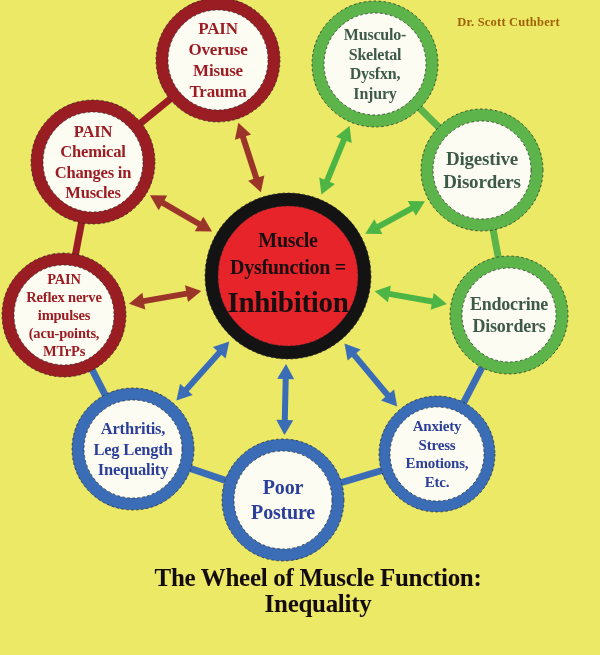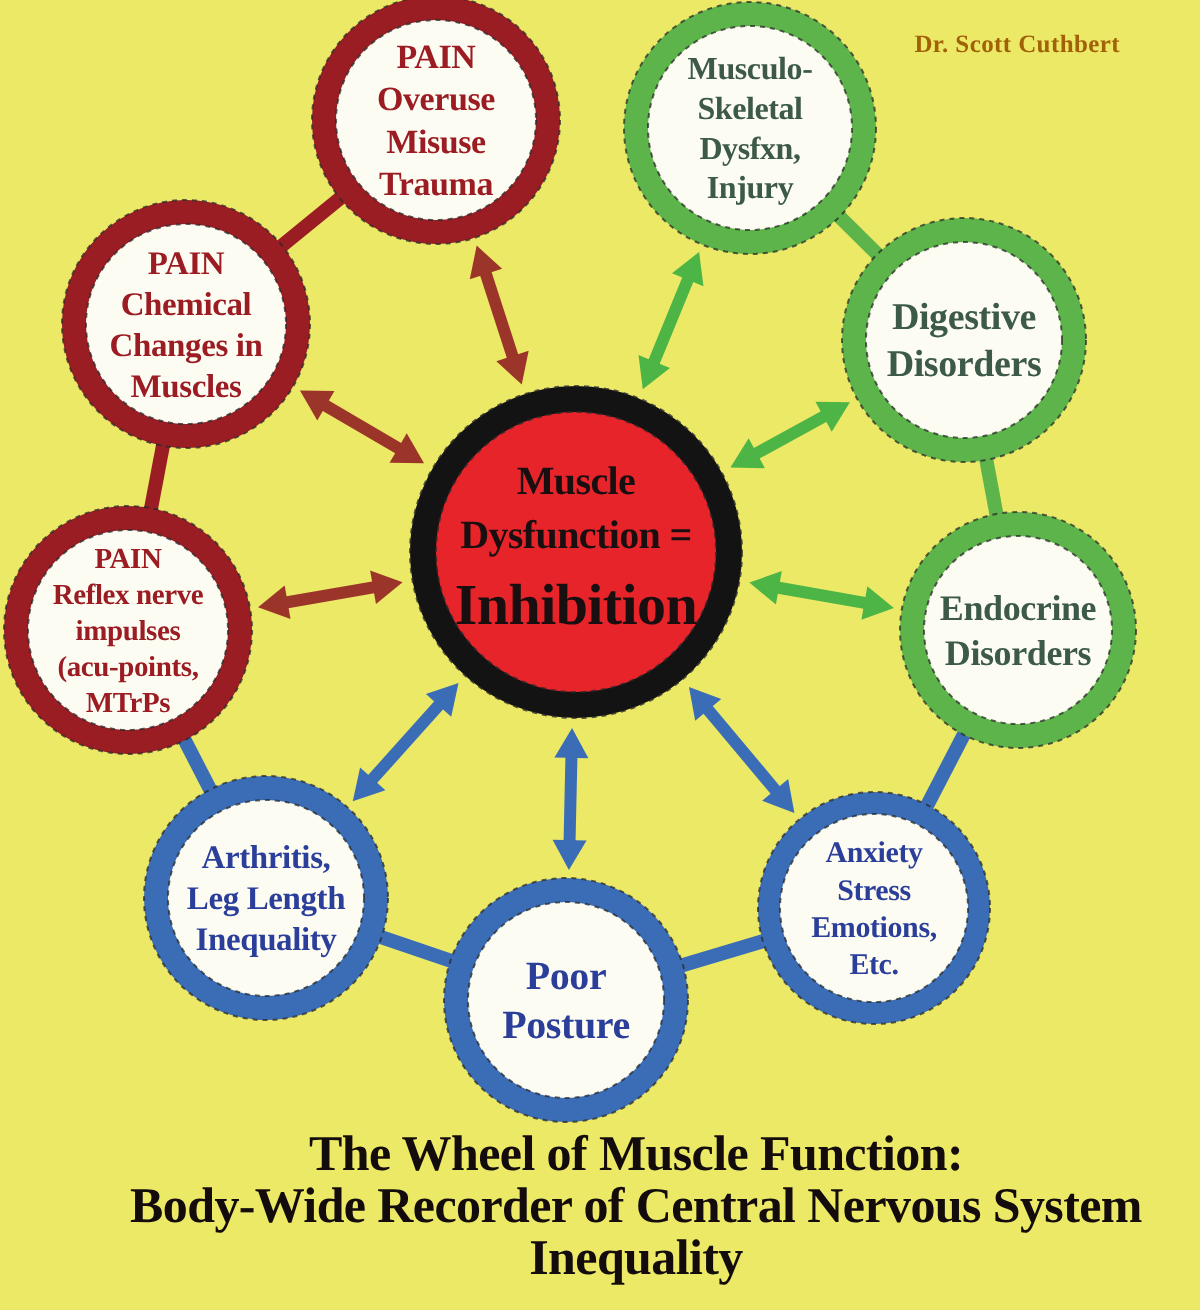--- a/index.html
+++ b/index.html
@@ -160,15 +160,14 @@
       <line x1="201.67032058809178" y1="225.53034126688442" x2="160.3371499412884" y2="201.36633381183015" stroke="#9c3529" stroke-width="6"></line>
       <polygon points="212.02988211752077,231.5867003148583 203.37035119804935,216.67822875487877 194.7905092134197,231.35427425490315" fill="#9c3529"></polygon>
       <polygon points="149.97758841185941,195.30997476385627 167.21696131596048,195.54240082381142 158.63711933133084,210.2184463238358" fill="#9c3529"></polygon>
     </g>
   </svg>
 
 <div id="credit">Dr. Scott Cuthbert</div>
 
 <div id="title">
   <div>The Wheel of Muscle Function:</div>
-  <div>Body-Wide Recorder of Central Nervous System</div>
   <div>Inequality</div>
 </div>
 
 </body></html>

